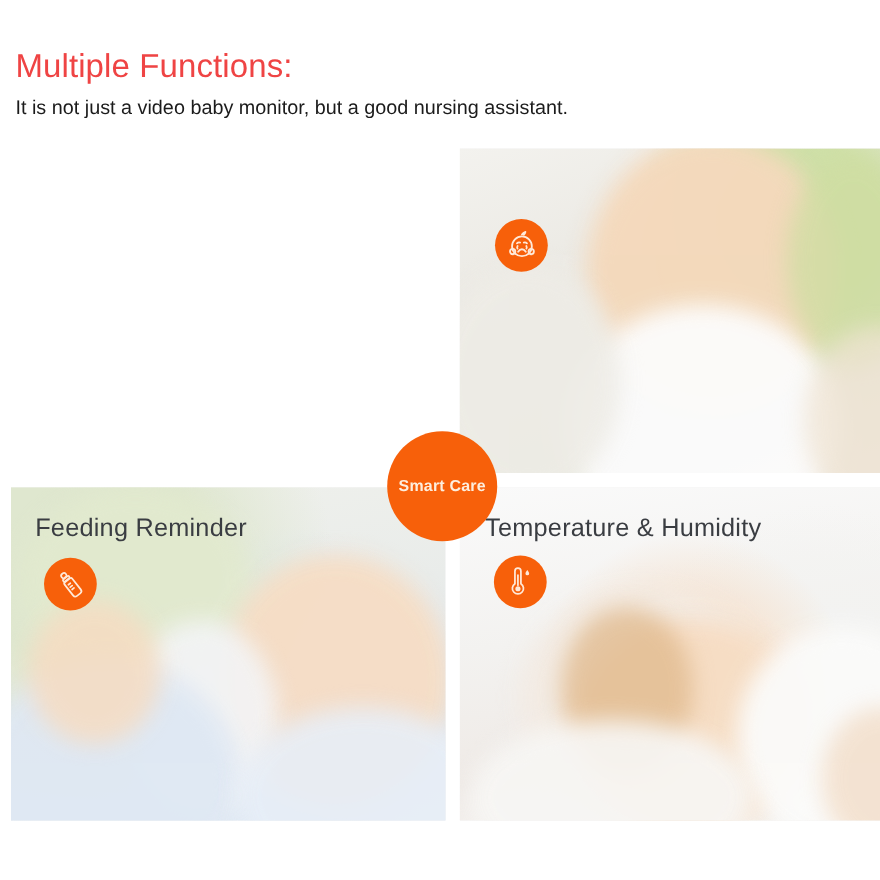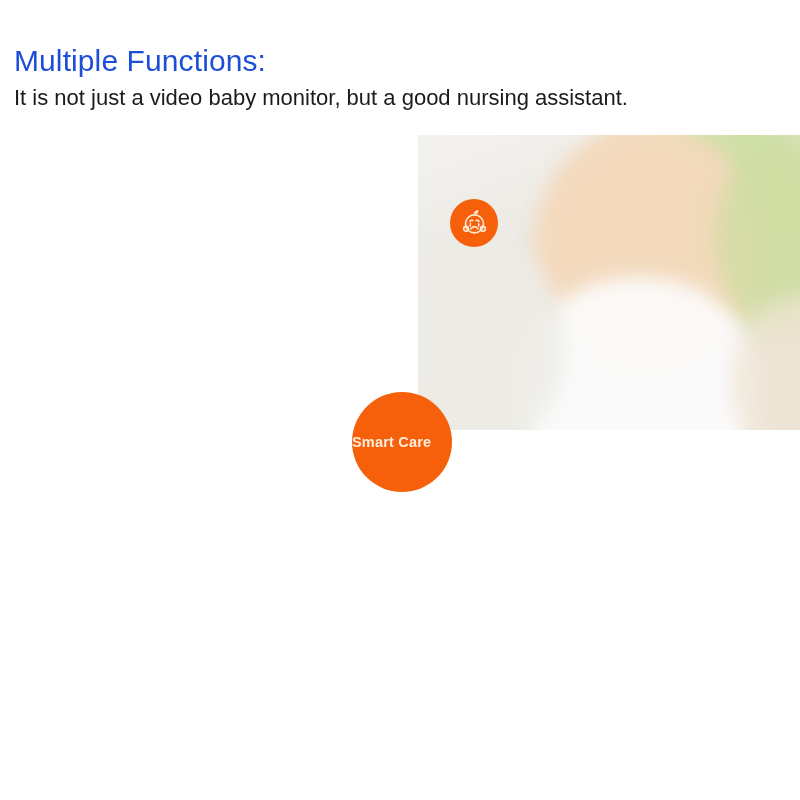--- a/index.html
+++ b/index.html
@@ -18,27 +18,27 @@
   
   .header {
     position: absolute;
     left: 14px;
     top: 44px;
     width: 780px;
   }
   .header-title {
     font-size: 30px;
     font-weight: 400;
-    color: #1d4ed8;
+    color: #ef4444;
     letter-spacing: 0.1px;
     line-height: 34px;
     white-space: nowrap;
   }
   .header-sub {
-    font-size: 22px;
+    font-size: 18px;
     font-weight: 400;
     color: #1b1b1b;
     line-height: 28px;
     margin-top: 6px;
     white-space: nowrap;
   }
 
   
   .grid {
     position: absolute;
@@ -98,20 +98,21 @@
   .smart-care {
     position: absolute;
     left: 352px;
     top: 392px;
     width: 100px;
     height: 100px;
     border-radius: 50%;
     background: #f7600a;
     display: flex;
     align-items: center;
+    justify-content: center;
     z-index: 20;
   }
   .smart-care-text {
     color: #fdeede;
     font-size: 14.5px;
     font-weight: 600;
     letter-spacing: 0.2px;
     white-space: nowrap;
   }
 
@@ -175,19 +176,67 @@
             <path d="M20.7 13.7c-.8-.9-1.9-1.2-3-.8"></path>
             <path d="M12.4 21.6c1-1.6 2.2-2.4 3.6-2.4s2.6.8 3.6 2.4"></path>
             <path d="M11.9 16.2c-.5.9-.6 1.8-.1 2.4"></path>
             <path d="M20.1 16.2c.5.9.6 1.8.1 2.4"></path>
           </g>
         </svg>
       </span>
     </div>
   </div>
 
-
+  <div class="panel panel-bl">
+    <div class="photo ph-feed">
+      <div class="blob" style="left:2%;top:0%;width:210px;height:170px;background:#e2eace;opacity:.8;"></div>
+      <div class="blob" style="left:48%;top:20%;width:210px;height:230px;background:#f6ddc4;opacity:.95;"></div>
+      <div class="blob" style="left:26%;top:40%;width:140px;height:180px;background:#f3f4f6;opacity:.9;"></div>
+      <div class="blob" style="left:-8%;top:52%;width:240px;height:220px;background:#dfe8f3;opacity:.95;"></div>
+      <div class="blob" style="left:52%;top:66%;width:230px;height:160px;background:#e7eef7;opacity:.9;"></div>
+      <div class="blob" style="left:4%;top:34%;width:120px;height:130px;background:#f6dcc2;opacity:.85;"></div>
+    </div>
+    <div class="panel-label">Feeding Reminder</div>
+    <div class="badge">
+      <span>
+        <svg width="30" height="30" viewBox="0 0 32 32" aria-hidden="true">
+          <g transform="rotate(-38 16 16)">
+            <g fill="none" stroke="#ffe9d8" stroke-width="1.7" stroke-linecap="round" stroke-linejoin="round">
+              <path d="M16 3.2c1.6 0 2.6 1.1 2.6 2.4 0 .9-.5 1.5-.5 2.1h-4.2c0-.6-.5-1.2-.5-2.1 0-1.3 1-2.4 2.6-2.4z"></path>
+              <rect x="12.4" y="8.2" width="7.2" height="2.6" rx="1.1"></rect>
+              <path d="M12.9 11.3h6.2c.9 0 1.6.8 1.6 1.7v13.2c0 1.6-1.2 2.8-2.7 2.8h-4c-1.5 0-2.7-1.2-2.7-2.8V13c0-.9.7-1.7 1.6-1.7z"></path>
+              <path d="M14.1 15.3h2.4M14.1 18.2h2.4M14.1 21.1h2.4"></path>
+            </g>
+          </g>
+        </svg>
+      </span>
+    </div>
+  </div>
+
+  <div class="panel panel-br">
+    <div class="photo ph-temp">
+      <div class="blob" style="left:14%;top:30%;width:230px;height:200px;background:#f3ebe3;opacity:.9;"></div>
+      <div class="blob" style="left:28%;top:40%;width:210px;height:190px;background:#f7ddc4;opacity:.97;"></div>
+      <div class="blob" style="left:24%;top:36%;width:120px;height:150px;background:#e0b98c;opacity:.75;"></div>
+      <div class="blob" style="left:66%;top:42%;width:190px;height:200px;background:#fbfbfa;opacity:.95;"></div>
+      <div class="blob" style="left:2%;top:70%;width:260px;height:140px;background:#f7f6f4;opacity:.92;"></div>
+      <div class="blob" style="left:86%;top:66%;width:110px;height:130px;background:#f2ddc8;opacity:.8;"></div>
+    </div>
+    <div class="panel-label">Temperature &amp; Humidity</div>
+    <div class="badge">
+      <span>
+        <svg width="30" height="30" viewBox="0 0 32 32" aria-hidden="true">
+          <g fill="none" stroke="#ffe9d8" stroke-width="1.7" stroke-linecap="round" stroke-linejoin="round">
+            <path d="M16.6 5.6c0-1.6-1.3-2.9-2.9-2.9s-2.9 1.3-2.9 2.9v12.1a5.4 5.4 0 1 0 5.8 0z"></path>
+            <path d="M13.7 9.4v9.9"></path>
+            <circle cx="13.7" cy="22.6" r="2.5" fill="#ffe9d8" stroke="none"></circle>
+            <path d="M22.8 4.4c1 1.4 1.8 2.5 1.8 3.4a1.8 1.8 0 1 1-3.6 0c0-.9.8-2 1.8-3.4z" fill="#ffe9d8" stroke="none"></path>
+          </g>
+        </svg>
+      </span>
+    </div>
+  </div>
 
 </div>
 
 <div class="smart-care">
   <span class="smart-care-text">Smart Care</span>
 </div>
 
 </body></html>

